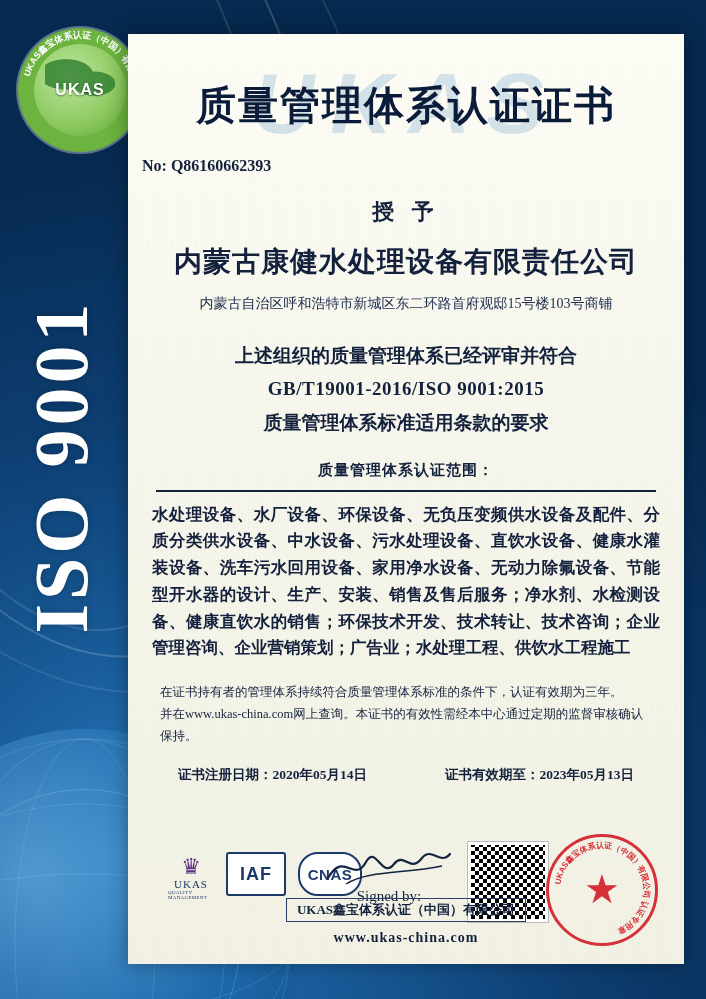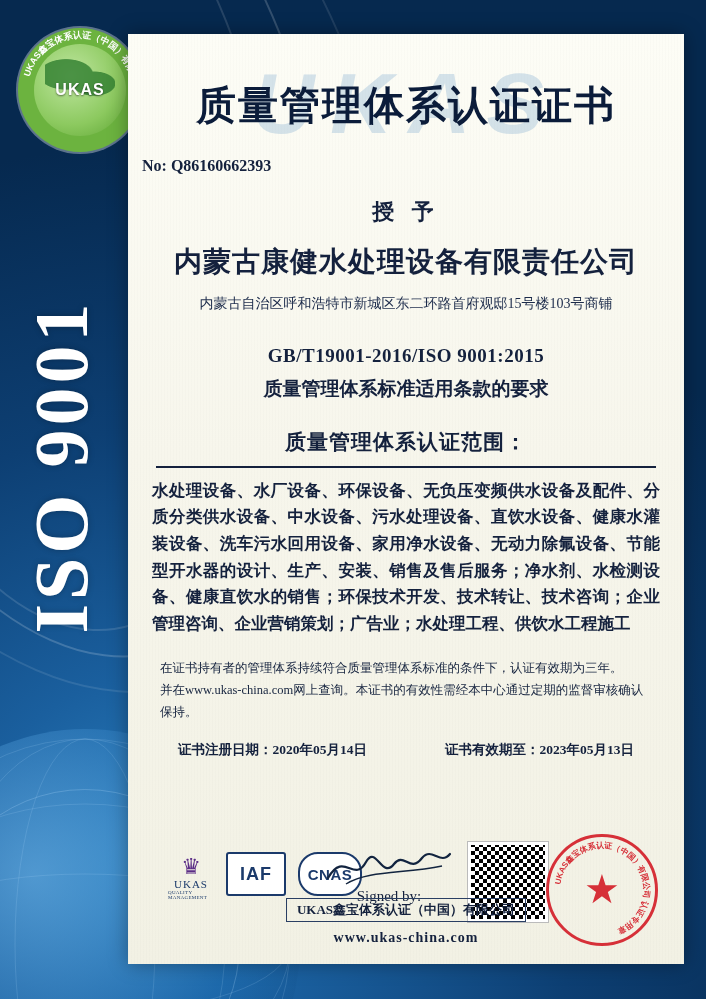--- a/index.html
+++ b/index.html
@@ -208,21 +208,21 @@
     font-size: 19px;
     font-weight: bold;
     line-height: 1.75;
   }
   .stmt .std {
     font-family: "Liberation Serif", serif;
     letter-spacing: 0.5px;
   }
   .scope-title {
     margin-top: 22px;
-    font-size: 21px;
+    font-size: 15px;
     font-weight: bold;
     letter-spacing: 1px;
     text-align: center;
   }
   .rule {
     margin: 10px 14px 0 14px;
     height: 2px;
     background: #14213d;
   }
   .scope-body {
@@ -422,20 +422,21 @@
       <div class="cert-no">
         <span>No:</span>
         <span>Q86160662393</span>
       </div>
 
       <div class="award-to">授 予</div>
       <div class="company">内蒙古康健水处理设备有限责任公司</div>
       <div class="address">内蒙古自治区呼和浩特市新城区东二环路首府观邸15号楼103号商铺</div>
 
       <div class="stmt">
+        <div>上述组织的质量管理体系已经评审并符合</div>
         <div class="std">GB/T19001-2016/ISO 9001:2015</div>
         <div>质量管理体系标准适用条款的要求</div>
       </div>
 
       <div class="scope-title">质量管理体系认证范围：</div>
       <div class="rule"></div>
       <div class="scope-body">水处理设备、水厂设备、环保设备、无负压变频供水设备及配件、分质分类供水设备、中水设备、污水处理设备、直饮水设备、健康水灌装设备、洗车污水回用设备、家用净水设备、无动力除氟设备、节能型开水器的设计、生产、安装、销售及售后服务；净水剂、水检测设备、健康直饮水的销售；环保技术开发、技术转让、技术咨询；企业管理咨询、企业营销策划；广告业；水处理工程、供饮水工程施工</div>
 
       <div class="note">
         <div>在证书持有者的管理体系持续符合质量管理体系标准的条件下，认证有效期为三年。</div>

